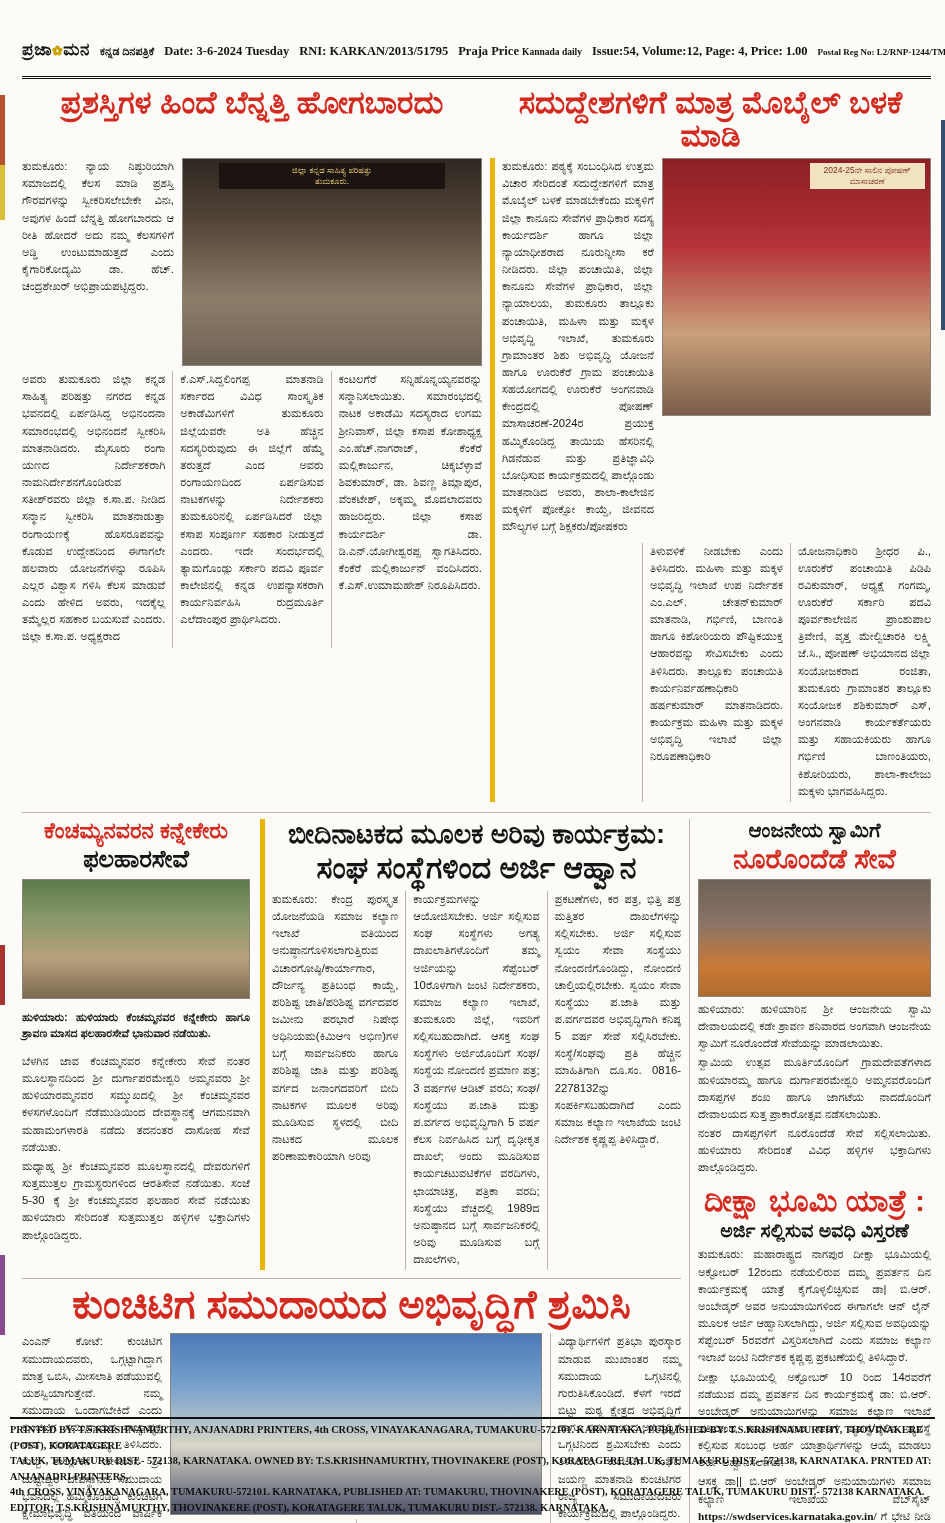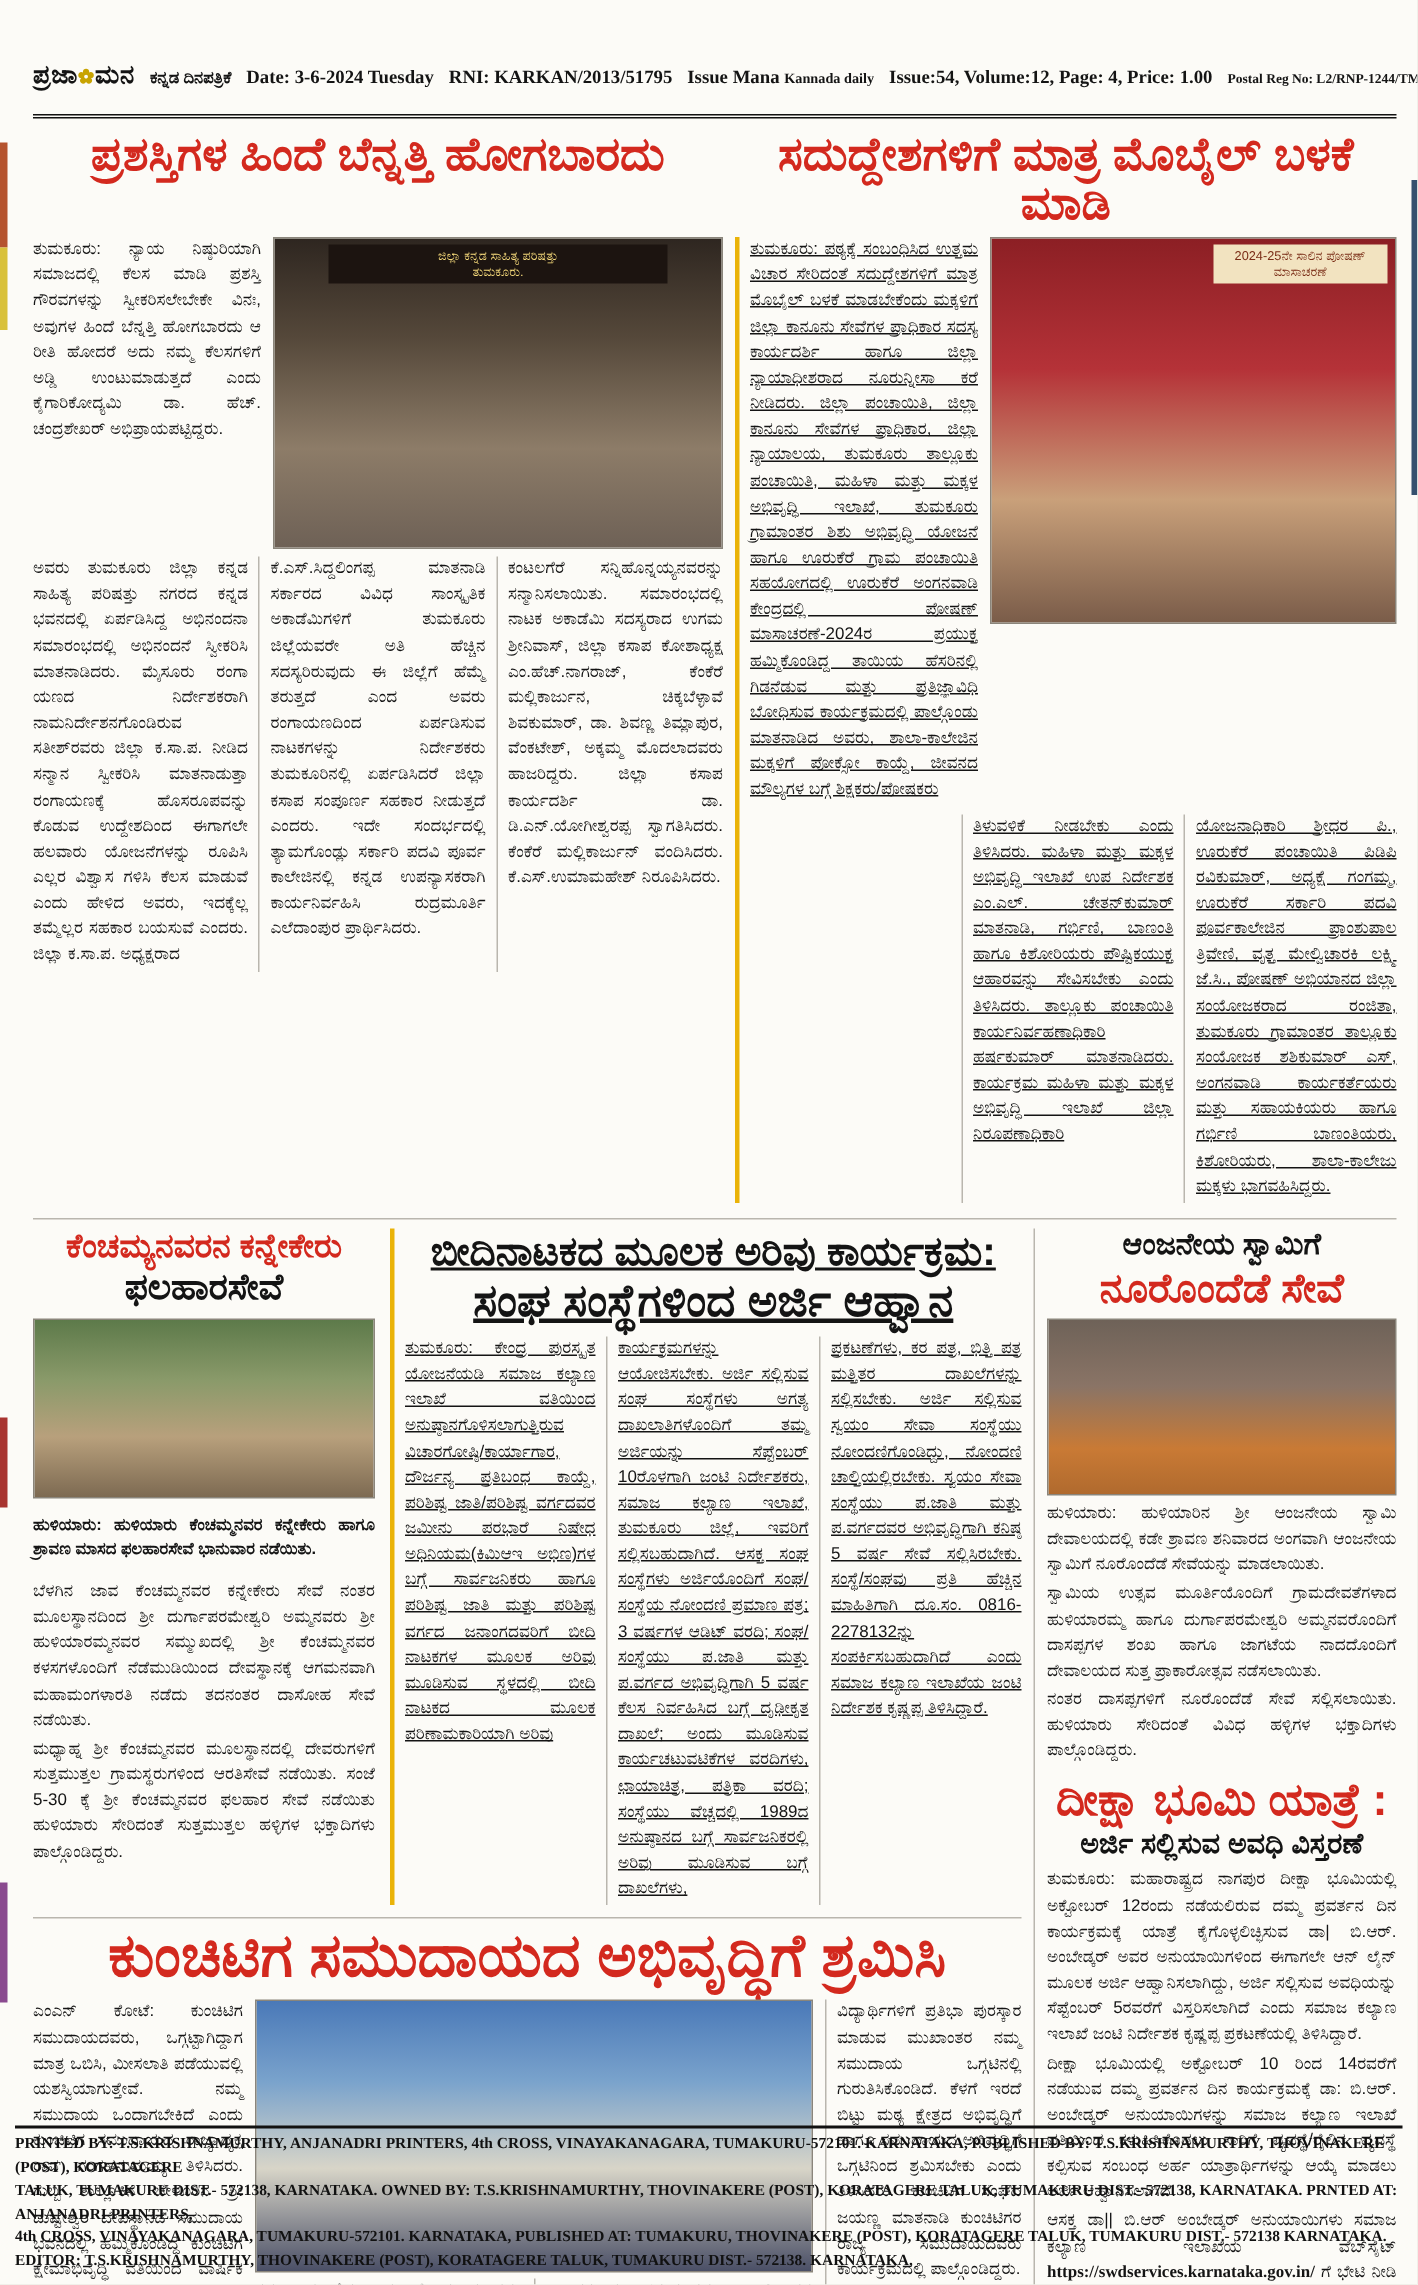--- a/index.html
+++ b/index.html
@@ -19,21 +19,21 @@
 
   
   .red{color:#d3291e;}
   h1,h2,h3{margin:0;font-family:"Liberation Sans","DejaVu Sans",sans-serif;}
   .row1-heads{display:grid;grid-template-columns:460px 1fr;gap:8px;margin:8px 0 6px;}
   .row1-heads h1{font-size:31px;line-height:1.05;text-align:center;font-weight:900;}
 
   
   .bodytxt{font-size:11.3px;line-height:1.52;text-align:justify;}
   .bodytxt p{margin:0 0 2px;}
-  .colrule{border-left:3px solid #eab308;padding-left:7px;text-decoration:underline;}
+  .colrule{border-left:5px solid #eab308;padding-left:7px;}
 
   
   .row1{display:grid;grid-template-columns:460px 1fr;gap:8px;}
   .art-top .lede{display:flex;gap:8px;}
   .art-top .lede .coltext{width:152px;flex:none;}
   .photo{position:relative;border:1px solid #8a857b;box-sizing:border-box;}
   .photo .pbanner{position:absolute;top:4px;left:12%;right:12%;background:#1c1410;color:#f5d97a;
                   font-size:8.5px;text-align:center;padding:2px 3px;line-height:1.3;}
   .ph1{flex:1;height:208px;background:linear-gradient(180deg,#2e2620 0%,#55483a 32%,#8d7c68 68%,#6e6156 100%);}
   .ph2{flex:1;height:258px;background:linear-gradient(180deg,#8c1f24 0%,#b53238 34%,#c9a07a 68%,#7a5c49 100%);}
@@ -95,21 +95,21 @@
   <div class="bleed-r"></div>
 
   <div class="inner">
 
     <header class="masthead">
       <div class="mast-line">
         <span class="mast-logo"><b>ಪ್ರಜಾ</b><span class="flower">✿</span><b>ಮನ</b></span>
         <span class="mast-tag">ಕನ್ನಡ ದಿನಪತ್ರಿಕೆ</span>
         <span class="mast-date">Date: 3-6-2024 Tuesday</span>
         <span class="mast-rni">RNI: KARKAN/2013/51795</span>
-        <span class="mast-name"><b>Issue Mana</b> <small>Kannada daily</small></span>
+        <span class="mast-name"><b>Praja Price</b> <small>Kannada daily</small></span>
         <span>Issue:54, Volume:12, Page: 4, Price: 1.00</span>
         <span class="mast-postal">Postal Reg No: L2/RNP-1244/TMR/2023-25</span>
 
       </div>
     </header>
 
     <div class="row1-heads">
       <h1 class="red">ಪ್ರಶಸ್ತಿಗಳ ಹಿಂದೆ ಬೆನ್ನತ್ತಿ ಹೋಗಬಾರದು</h1>
       <h1 class="red">ಸದುದ್ದೇಶಗಳಿಗೆ ಮಾತ್ರ ಮೊಬೈಲ್ ಬಳಕೆ ಮಾಡಿ</h1>
     </div>

